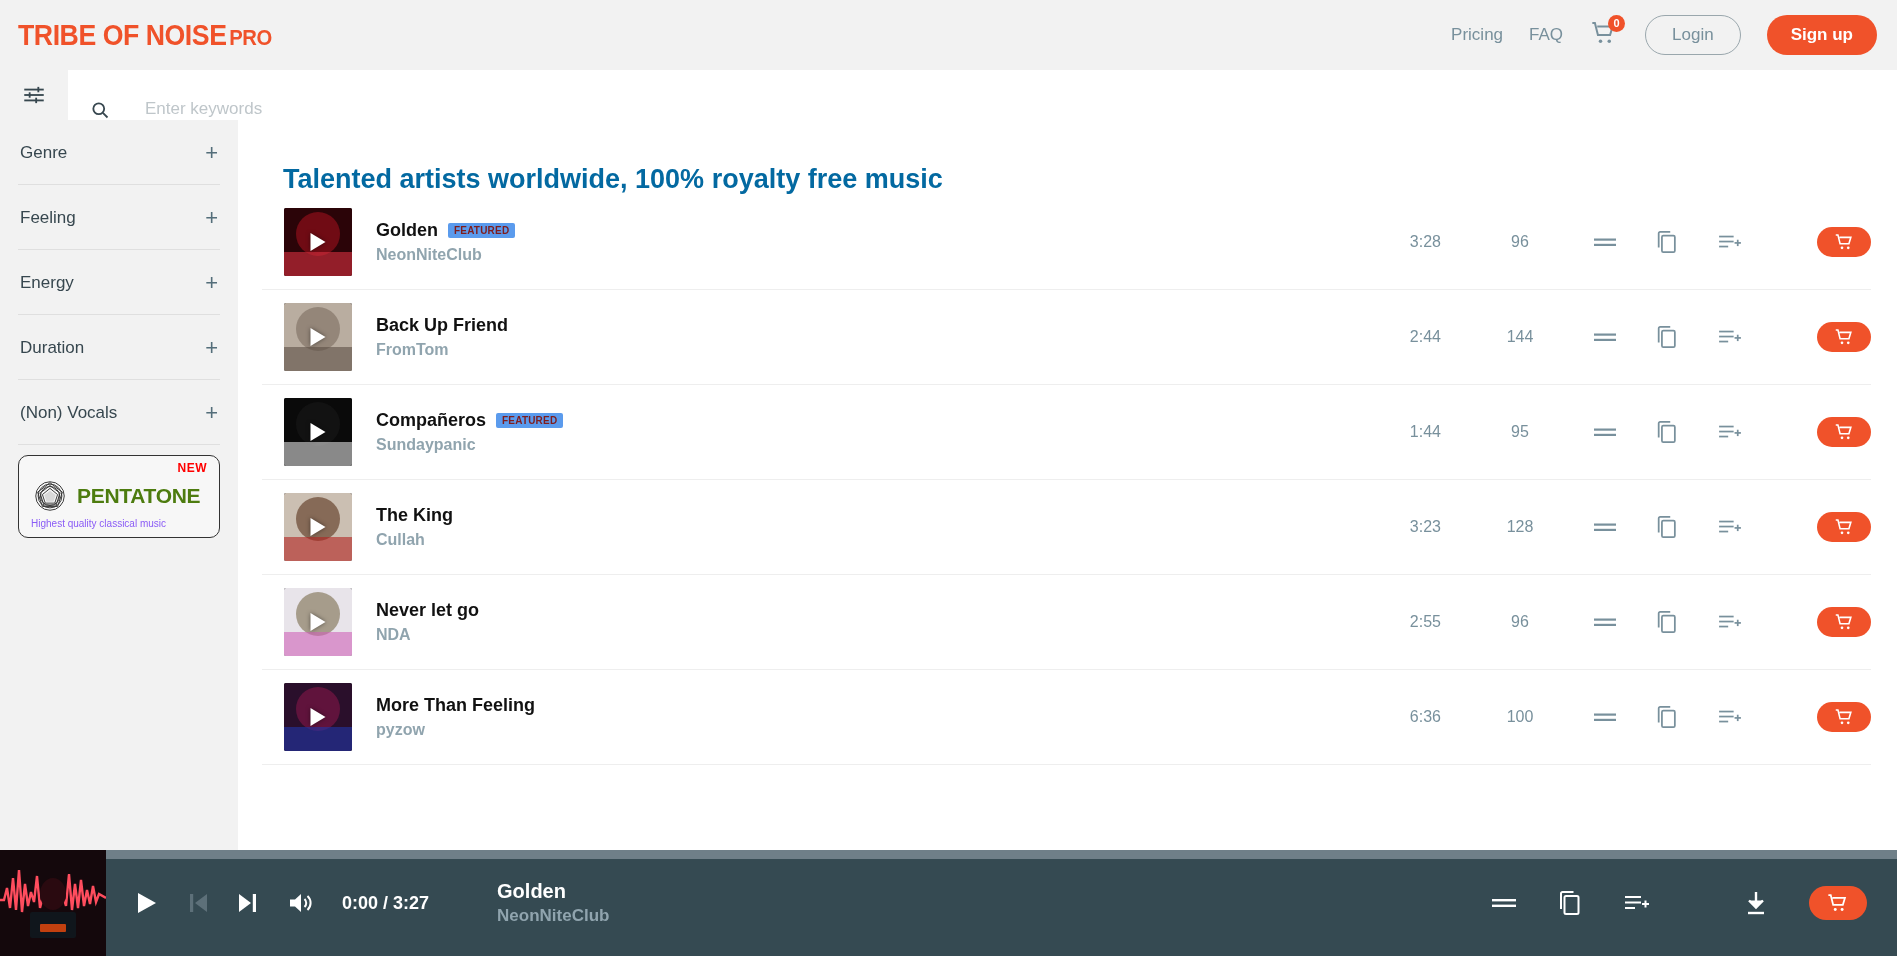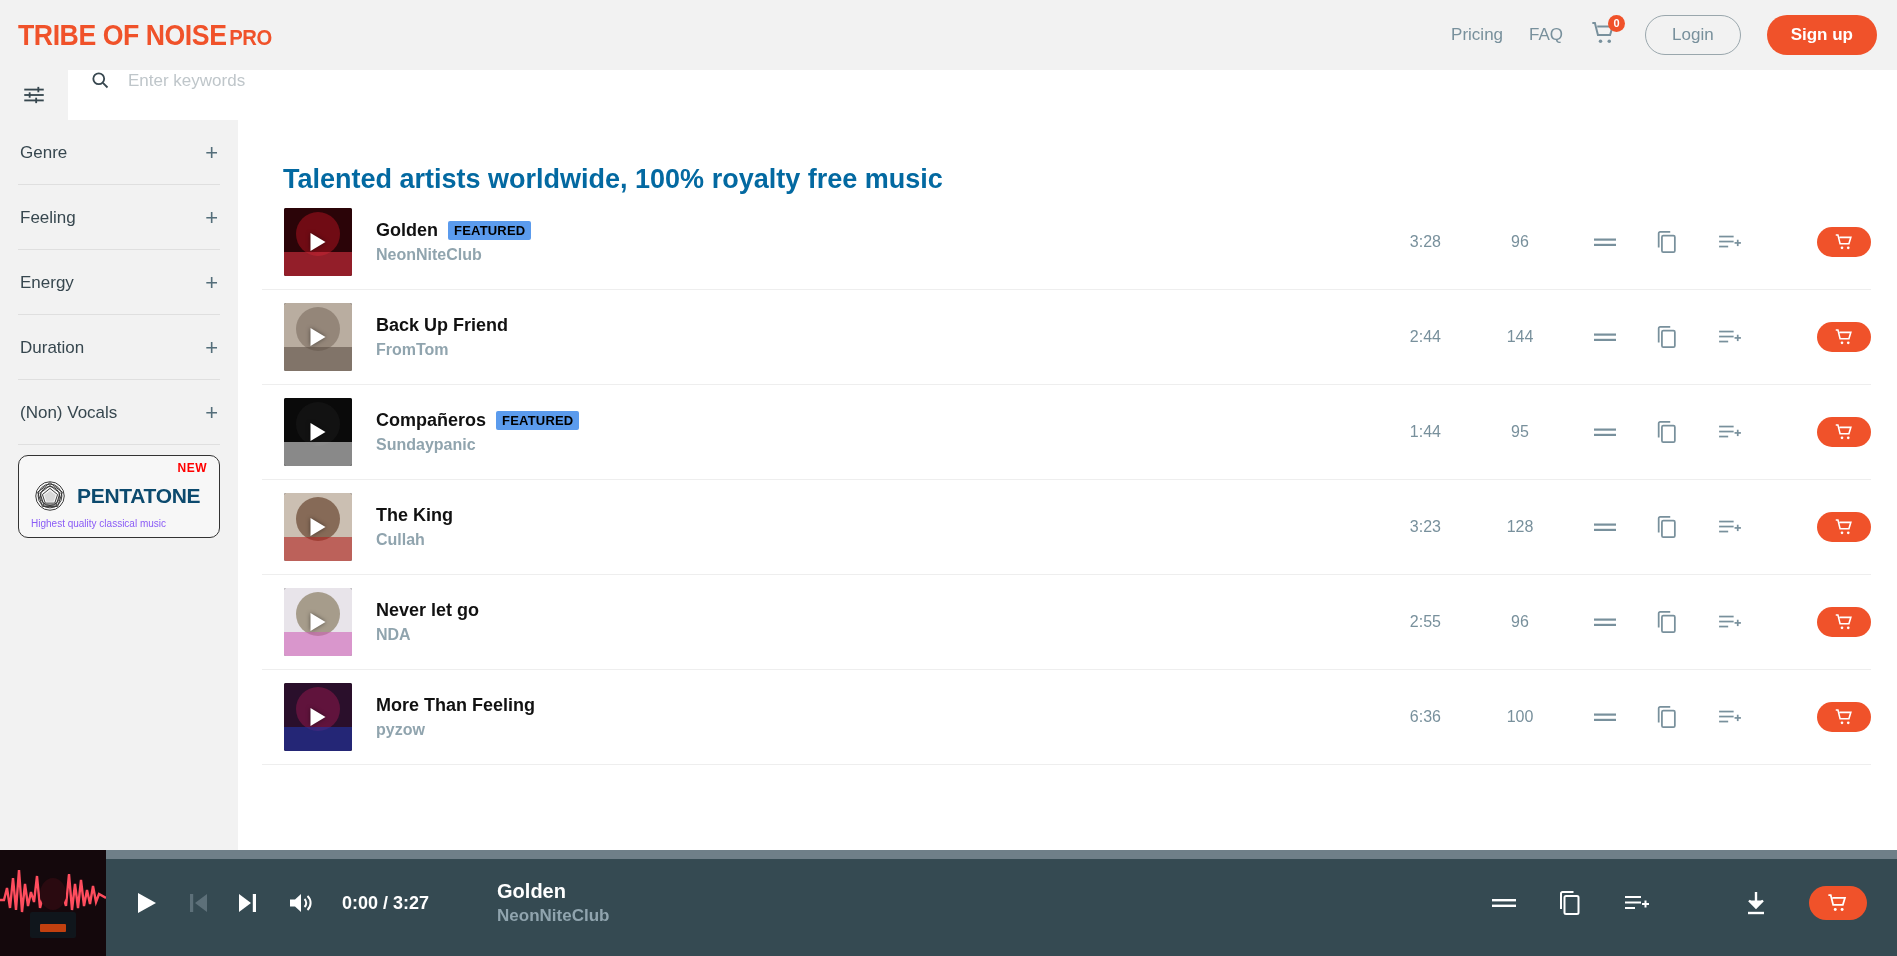--- a/index.html
+++ b/index.html
@@ -88,23 +88,23 @@
   }
   .filter-toggle {
     width: 68px;
     display: flex; align-items: center; justify-content: center;
     cursor: pointer;
   }
   .search-field {
     flex: 1;
     background: #fff;
     display: flex;
-    align-items: flex-start;
+    align-items: flex-end;
     padding-left: 22px;
-    gap: 16px;
+    gap: 33px;
   }
   .search-input {
     border: none;
     outline: none;
     font-size: 17px;
     color: #37474f;
     font-family: inherit;
     flex: 1;
     background: transparent;
   }
@@ -149,21 +149,21 @@
     top: 5px; right: 12px;
     color: #ff0000;
     font-size: 12px;
     font-weight: bold;
     letter-spacing: 0.5px;
   }
   .promo-top { display: flex; align-items: center; gap: 8px; margin-top: 11px; }
   .promo-name {
     font-size: 21px;
     font-weight: bold;
-    color: #0c4a6e;
+    color: #4d7c0f;
     letter-spacing: -0.3px;
   }
   .promo-sub {
     text-align: left;
     font-size: 10px;
     color: #8b5cf6;
     margin-top: 3px;
   }
 
   
@@ -233,22 +233,22 @@
   .track-info { margin-left: 24px; }
   .track-title-line { display: flex; align-items: center; gap: 10px; }
   .track-title {
     font-size: 18px;
     font-weight: bold;
     color: #111;
     cursor: pointer;
   }
   .featured-badge {
     background: #5b9bed;
-    color: #000000;
-    font-size: 13px;
+    color: #7f1d1d;
+    font-size: 10px;
     font-weight: bold;
     padding: 2px 6px;
     border-radius: 2px;
     letter-spacing: 0.2px;
   }
   .track-artist {
     font-size: 16px;
     color: #90a4ae;
     margin-top: 5px;
     font-weight: bold;

